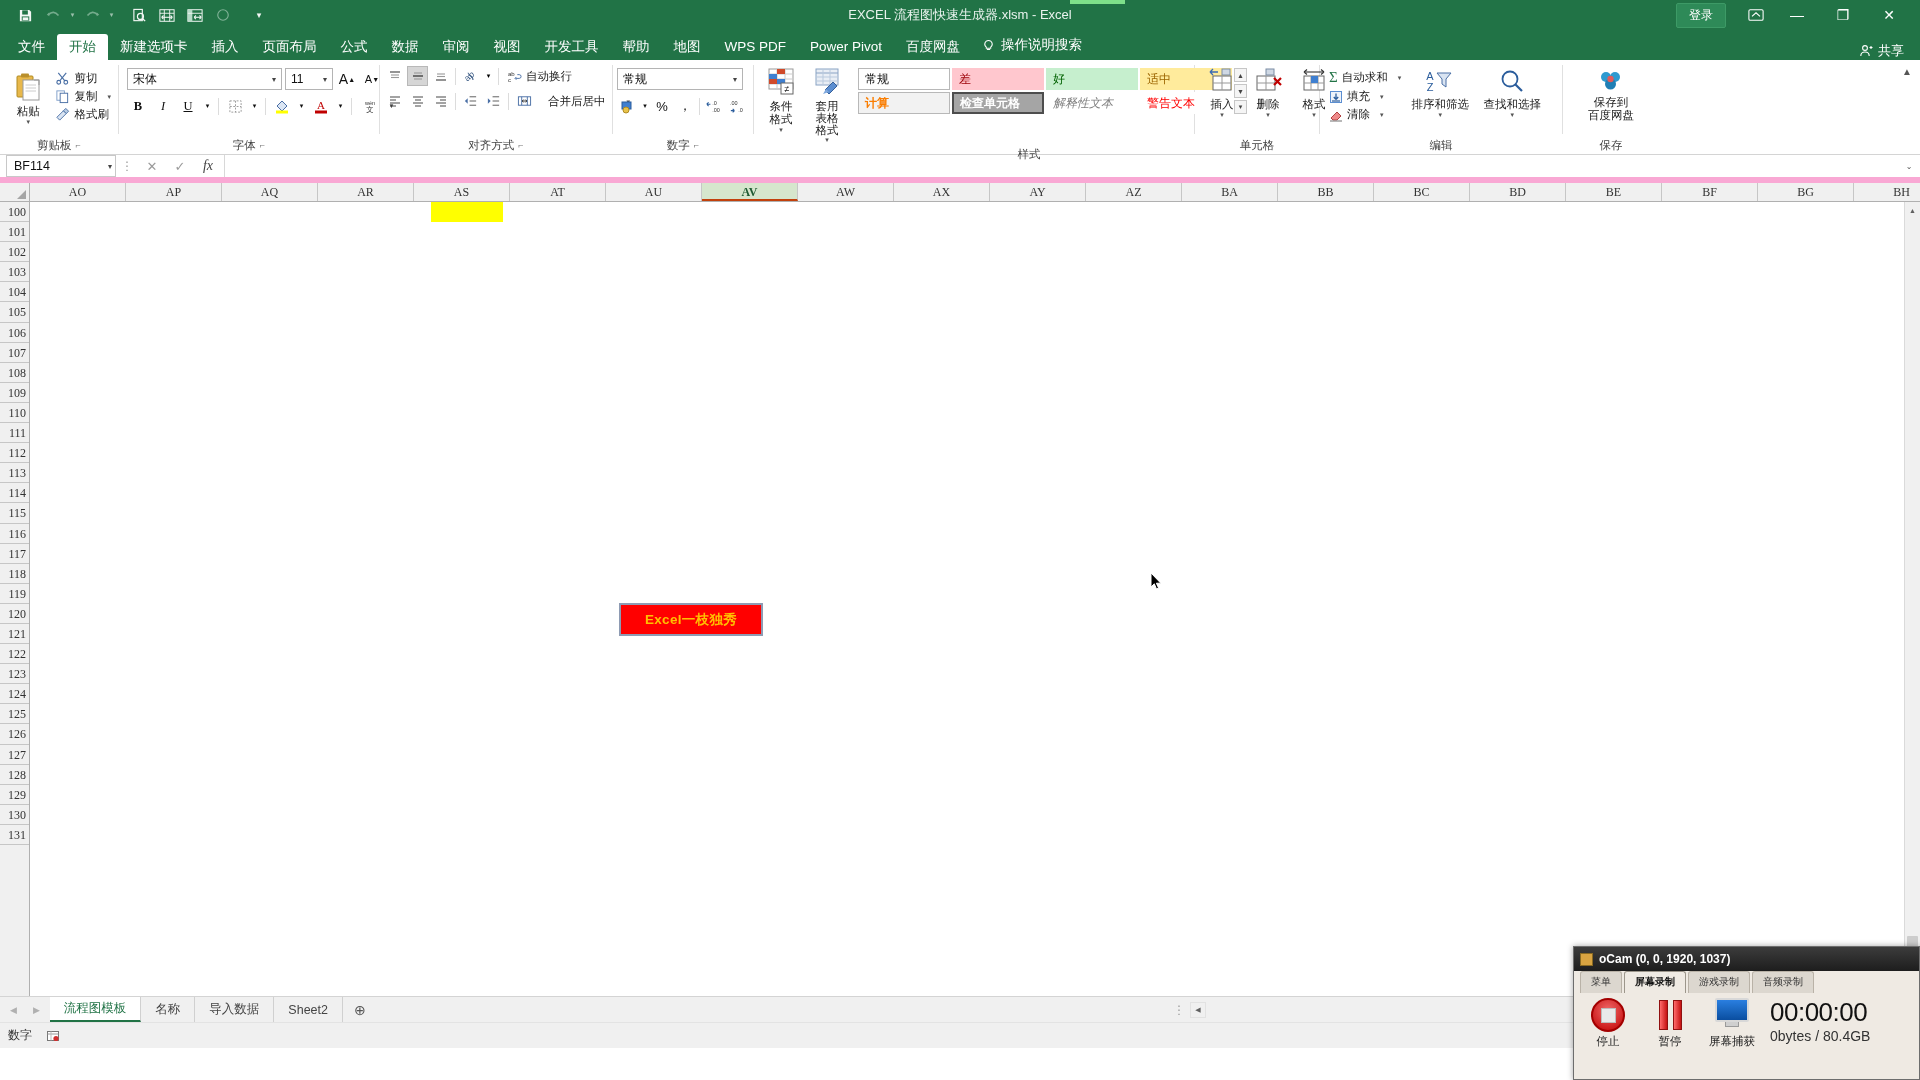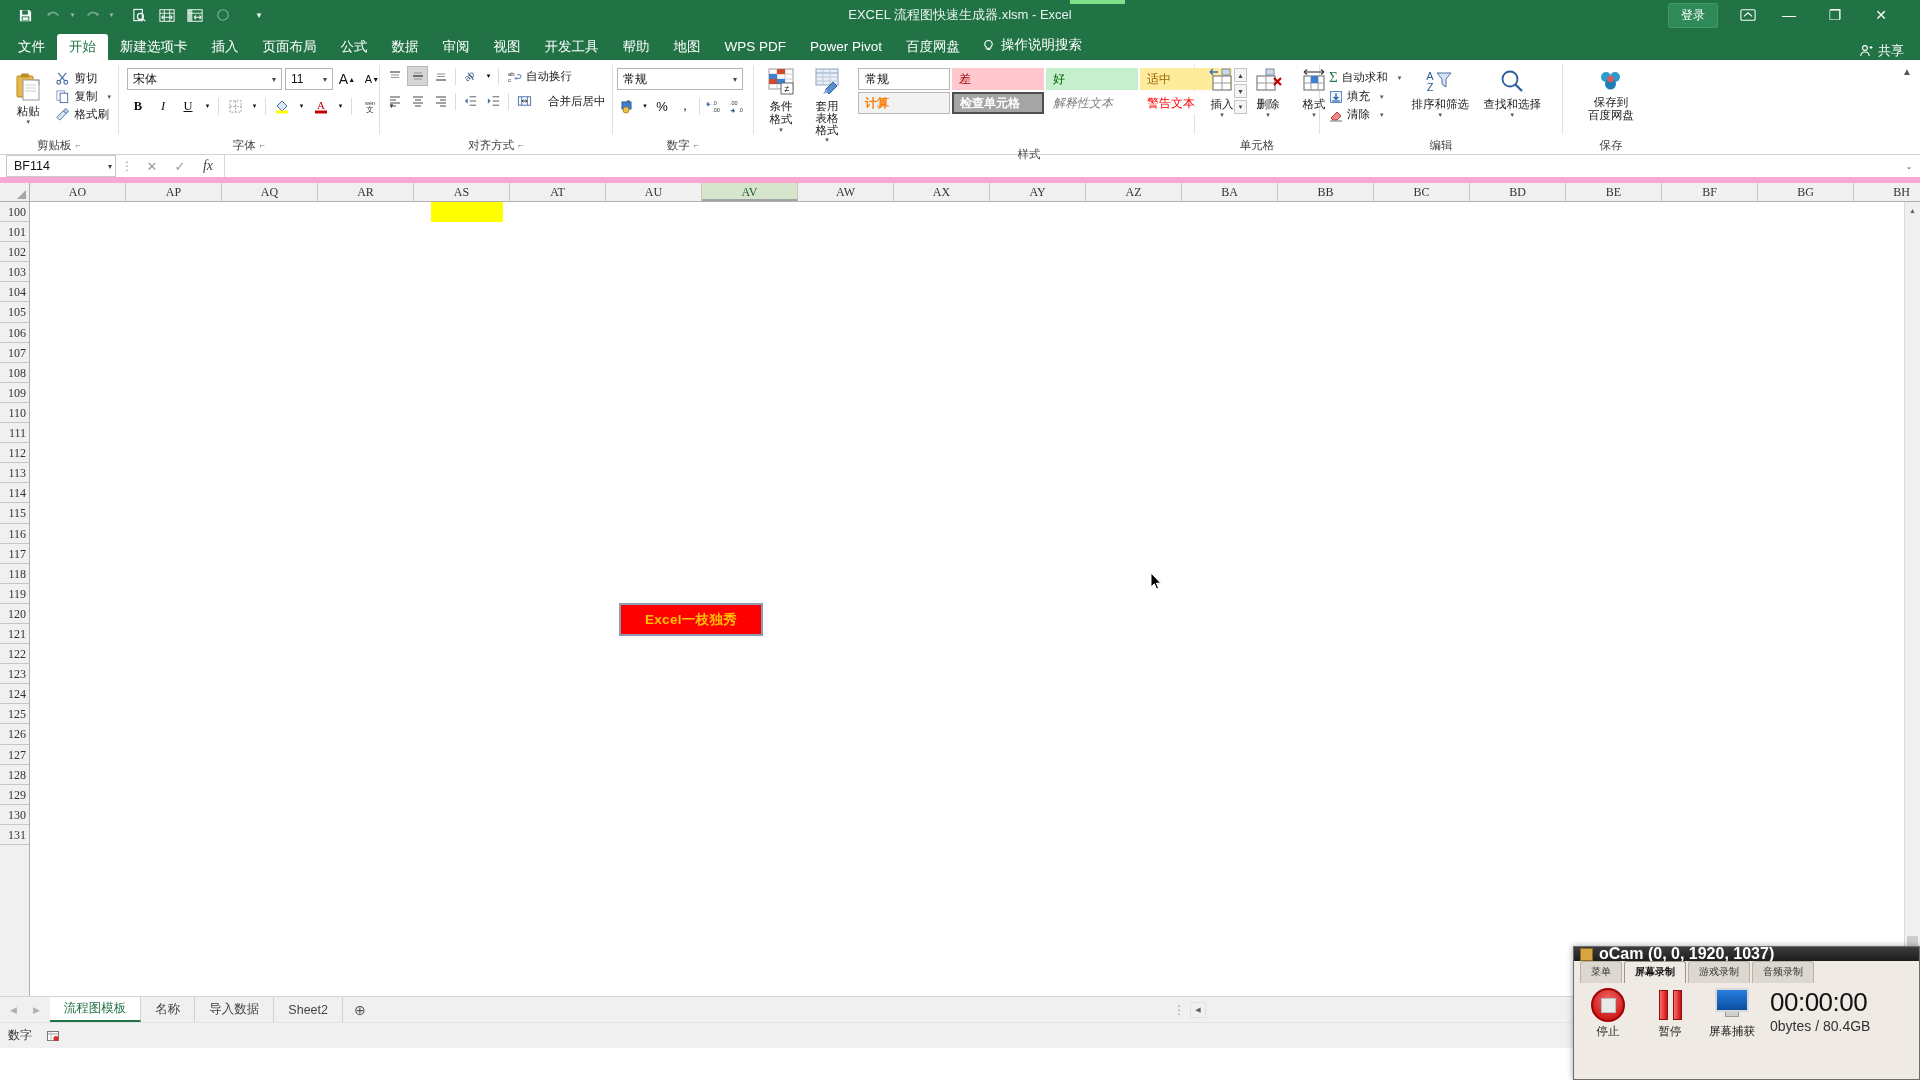--- a/index.html
+++ b/index.html
@@ -22,21 +22,21 @@
     width:26px; height:24px; display:flex; align-items:center; justify-content:center;
     color:#ffffff; opacity:.95; font-size:14px; cursor:default;
   }
   .qat .qbtn.dim{ opacity:.55; }
   .qat .sep{ width:6px; }
   .title-center{
     position:absolute; left:0; right:0; top:0; height:30px;
     display:flex; align-items:center; justify-content:center;
     color:#e9f3ee; font-size:13px; pointer-events:none;
   }
-  .title-right{ margin-left:auto; display:flex; align-items:center; padding-right:16px; }
+  .title-right{ margin-left:auto; display:flex; align-items:center; padding-right:8px; }
   .signin{
     background:#2e8a58; color:#fff; font-size:12px; padding:3px 12px; border-radius:2px;
     margin-right:12px; border:1px solid #3d9a66;
   }
   .ribbon-opt{ width:36px; height:30px; display:flex; align-items:center; justify-content:center; color:#fff; }
   .wbtn{ width:46px; height:30px; display:flex; align-items:center; justify-content:center; color:#fff; font-size:14px; }
   .progress-strip{ position:absolute; left:1070px; top:0; width:55px; height:4px; background:#7ee08a; }
 
   
   .tabstrip{
@@ -131,21 +131,21 @@
     position:relative;
   }
   .corner:after{
     content:""; position:absolute; right:3px; bottom:2px;
     border-left:9px solid transparent; border-bottom:9px solid #a6a6a6;
   }
   .colcell{
     flex:0 0 96px; border-right:1px solid #c6c6c6; text-align:center;
     font-size:12px; color:#333; line-height:19px; font-family:"Liberation Serif", serif;
   }
-  .colcell.sel{ background:#d6e6cd; color:#1f5b33; border-bottom:2px solid #a3a3a3; font-weight:normal;text-align:center;}
+  .colcell.sel{ background:#d6e6cd; color:#1f5b33; border-bottom:2px solid #c2410c; font-weight:bold;text-align:center;}
   .gridbody{ display:flex; flex:1; overflow:hidden; position:relative; }
   .rowhdr{ width:30px; min-width:30px; background:#f0f0f0; border-right:1px solid #b0b0b0; }
   .rowcell{
     height:20.1px; border-bottom:1px solid #c6c6c6; text-align:right; padding-right:3px;
     font-size:12px; color:#333; line-height:20px; font-family:"Liberation Serif", serif;
   }
   .cellarea{ flex:1; position:relative; background:#ffffff; }
   .yellowcell{
     position:absolute; left:401px; top:0px; width:72px; height:20px; background:#ffff00;
   }
@@ -190,22 +190,22 @@
     font-size:12px; color:#333; padding-left:8px; gap:14px; border-top:1px solid #e3e3e3;
   }
 
   
   .ocam{
     position:absolute; left:1573px; top:946px; width:347px; height:134px;
     background:#efeae3; border:1px solid #6d6d6d; box-shadow:0 0 6px rgba(0,0,0,.35);
     overflow:hidden; font-size:12px;
   }
   .ocam-title{
-    height:14px; background:linear-gradient(#3c3c3c,#1d1d1d); color:#fff;
-    display:flex; align-items:center; gap:6px; padding-left:6px; font-size:16px; font-weight:bold;
+    height:24px; background:linear-gradient(#3c3c3c,#1d1d1d); color:#fff;
+    display:flex; align-items:center; gap:6px; padding-left:6px; font-size:12px; font-weight:bold;
   }
   .ocam-ico{ width:13px; height:13px; background:#d9a441; border:1px solid #8a6a22; }
   .ocam-tabs{ display:flex; height:22px; align-items:flex-end; padding-left:6px; background:#efeae3;}
   .octab{
     padding:3px 10px 4px 10px; font-size:10px; color:#333;
     background:#dcd7cf; border:1px solid #b9b2a7; border-bottom:none; border-radius:3px 3px 0 0;
     margin-right:2px;
   }
   .octab.active{ background:#efeae3; border-color:#9c968b; color:#111; font-weight:bold; }
   .ocam-body{ display:flex; align-items:flex-start; padding:5px 6px 0 8px; gap:10px; }

